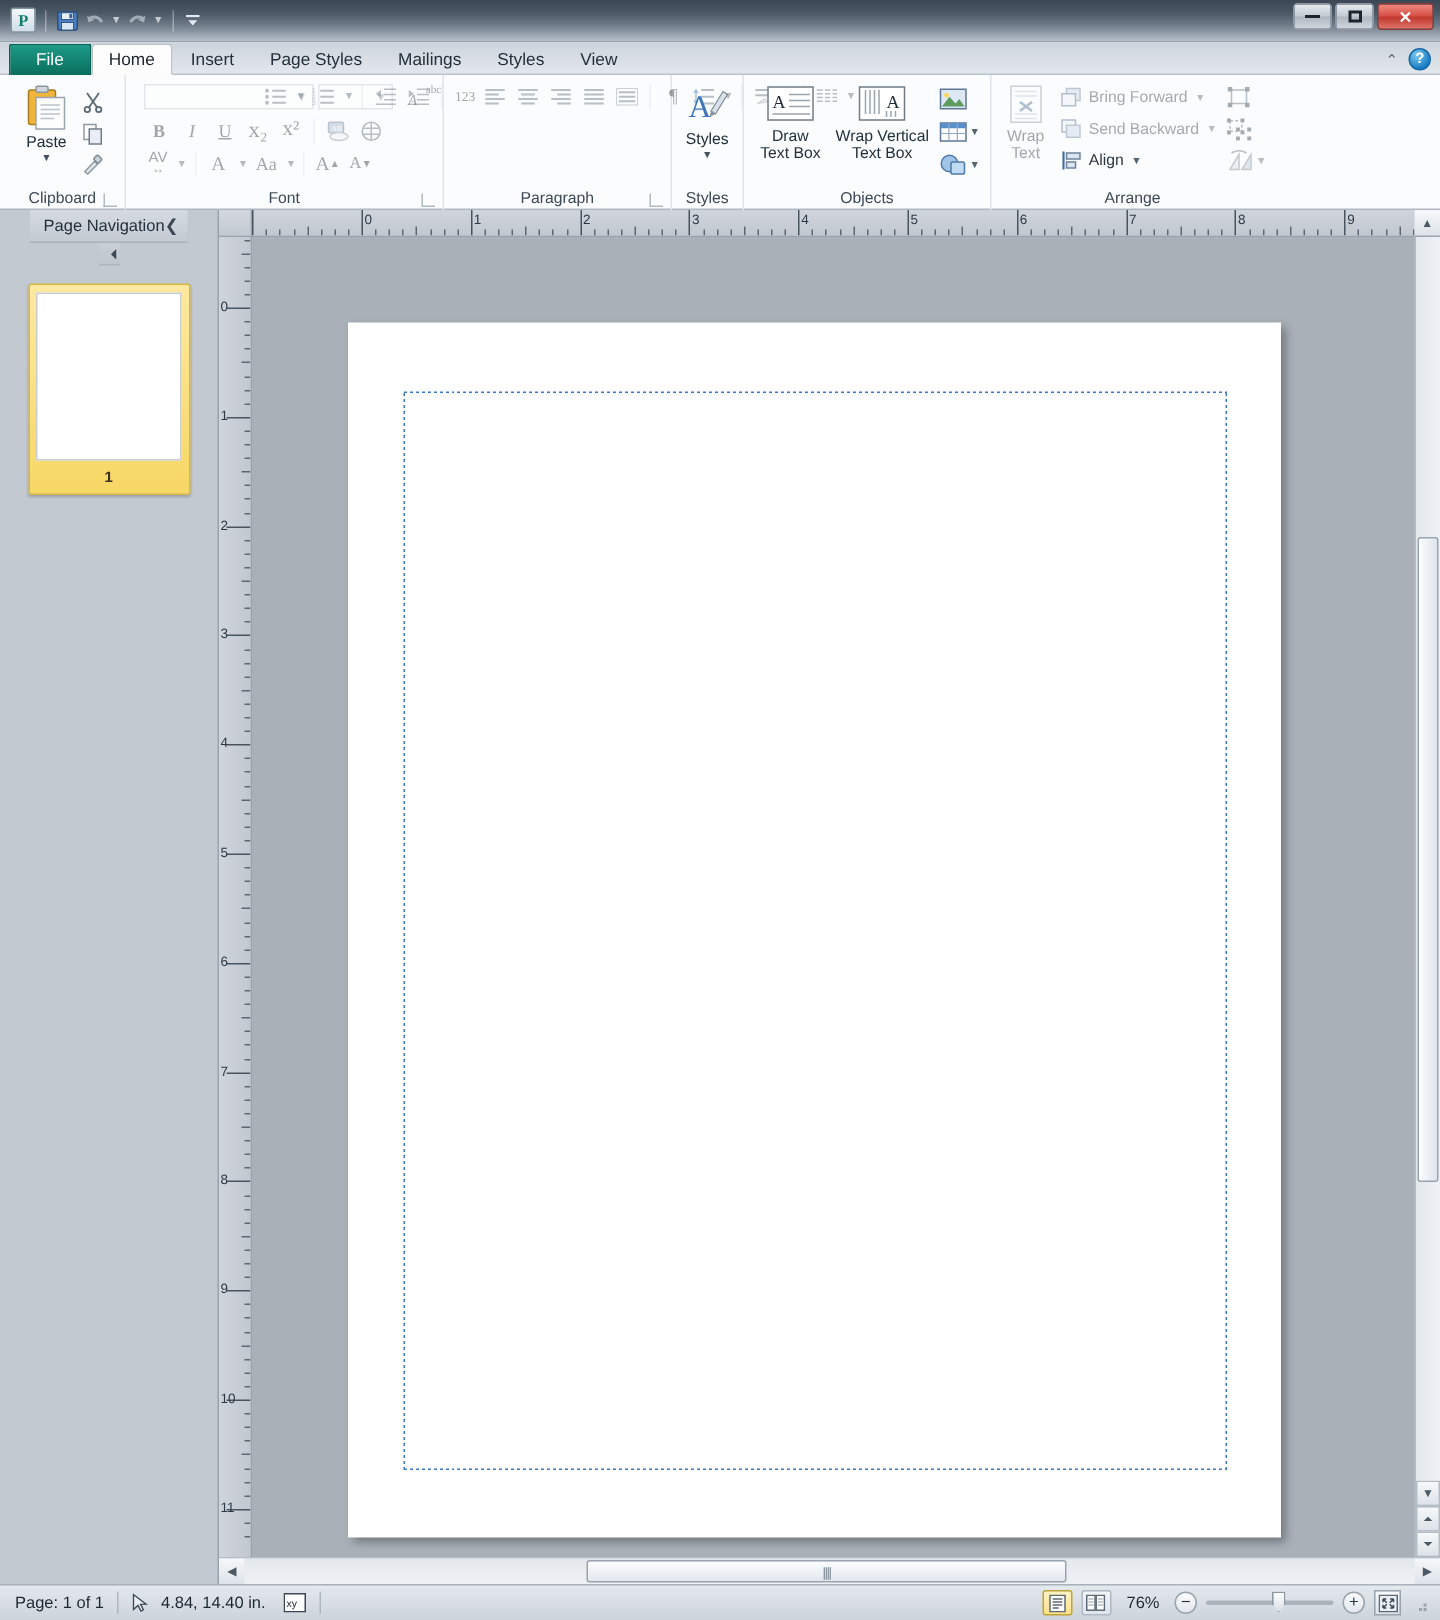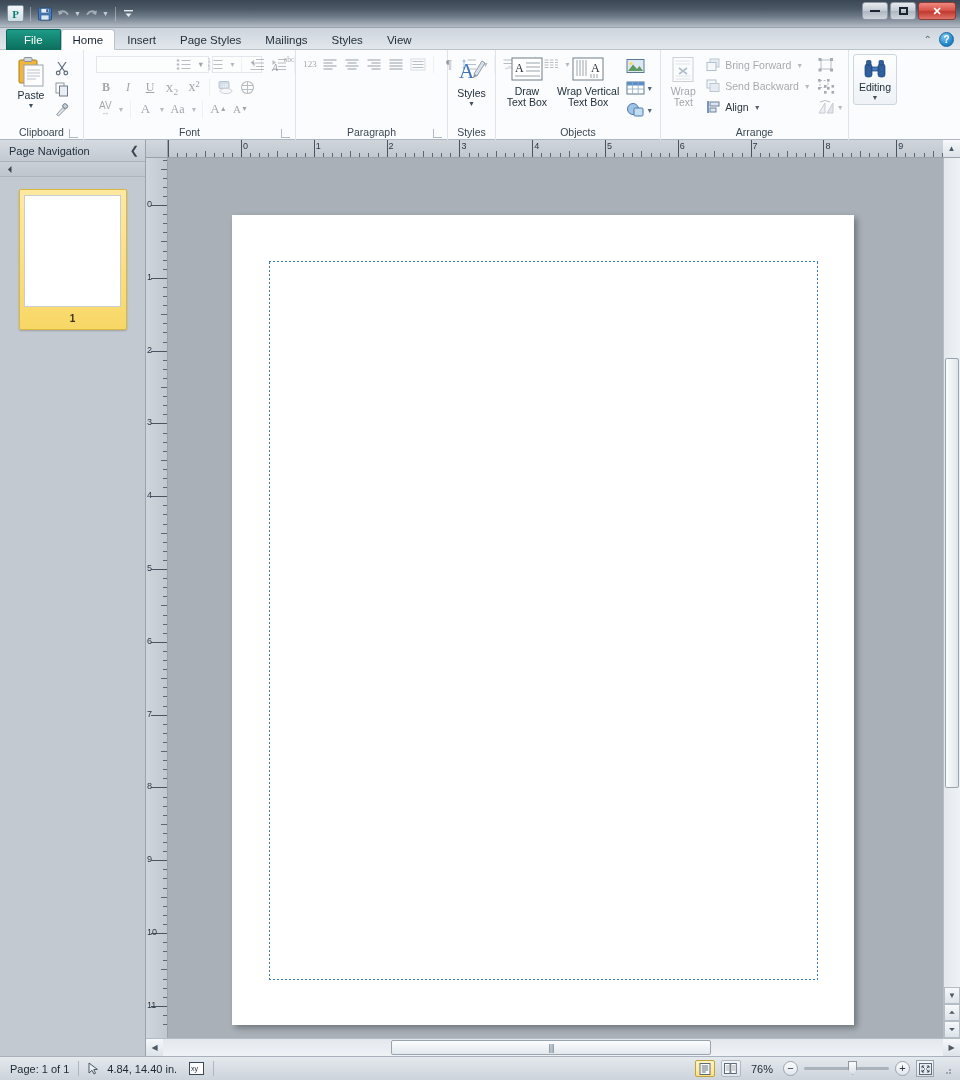--- a/index.html
+++ b/index.html
@@ -111,21 +111,21 @@
   .g-editing { width:52px; }
 
   .arrbtn { display:flex; align-items:center; gap:4px; font-size:10.5px; color:#2a3640;
             height:20px; padding:0 3px; }
 
   
   .workspace { flex:1; display:flex; position:relative; min-height:0; }
 
   
   .navpane { width:146px; flex:0 0 146px; background:#c3c9d1; display:flex; flex-direction:column;
-             border-right:1px solid #9aa3ad; }
+             border-right:1px solid #9aa3ad;align-items:center; }
   .nav-header { height:22px; display:flex; align-items:center; justify-content:space-between;
                 padding:0 6px 0 9px; font-size:11px; color:#22303c;
                 background:linear-gradient(180deg,#d6dbe2,#c4cad2); border-bottom:1px solid #aab2bb;}
   .nav-collapse { font-size:11px; color:#3b4854; }
   .nav-sub { height:15px; background:linear-gradient(180deg,#c9cfd6,#bfc6ce); border-bottom:1px solid #acb4bd;
              display:flex; align-items:center; padding-left:9px; }
   .tri { width:0;height:0;border-left:5px solid #3b4854;border-top:5px solid transparent; transform:rotate(45deg);}
   .nav-body { flex:1; padding:12px 0 0 0; display:flex; flex-direction:column; align-items:center; }
   .thumb-wrap { width:108px; height:141px; background:linear-gradient(180deg,#ffe9a0,#f7d765);
                 border:1px solid #d9b83f; border-radius:2px; padding:5px 5px 0 5px;
@@ -674,40 +674,20 @@
             </span>
             <span class="mcaret">▼</span>
           </div>
         </div>
       </div>
       <div class="grp-title">
         <span>Arrange</span>
       </div>
     </div>
 
-    <div class="group g-editing">
-      <div class="grp-body">
-        <div class="bigbtn" style="border:1px solid #cdd5dd;border-radius:3px;background:linear-gradient(180deg,#fdfefe,#eef2f6);padding:3px 5px;">
-          <svg width="24" height="22" viewBox="0 0 24 22">
-            <g fill="#2f5f9e" stroke="#1e4173" stroke-width=".7">
-              <rect x="2" y="6" width="7" height="13" rx="2.5"></rect>
-              <rect x="15" y="6" width="7" height="13" rx="2.5"></rect>
-              <rect x="3.5" y="2.5" width="4.5" height="4.5" rx="1"></rect>
-              <rect x="16" y="2.5" width="4.5" height="4.5" rx="1"></rect>
-            </g>
-            <rect x="9" y="9" width="6" height="4" fill="#4a7ec0" stroke="#1e4173" stroke-width=".7"></rect>
-          </svg>
-          <span class="lbl">Editing</span>
-          <span class="caret">▼</span>
-        </div>
-      </div>
-      <div class="grp-title">
-        <span></span>
-      </div>
-    </div>
   </div>
 
   <div class="workspace">
 
     <div class="navpane">
       <div class="nav-header">
         <span>Page Navigation</span>
         <span class="nav-collapse">❮</span>
       </div>
       <div class="nav-sub">

